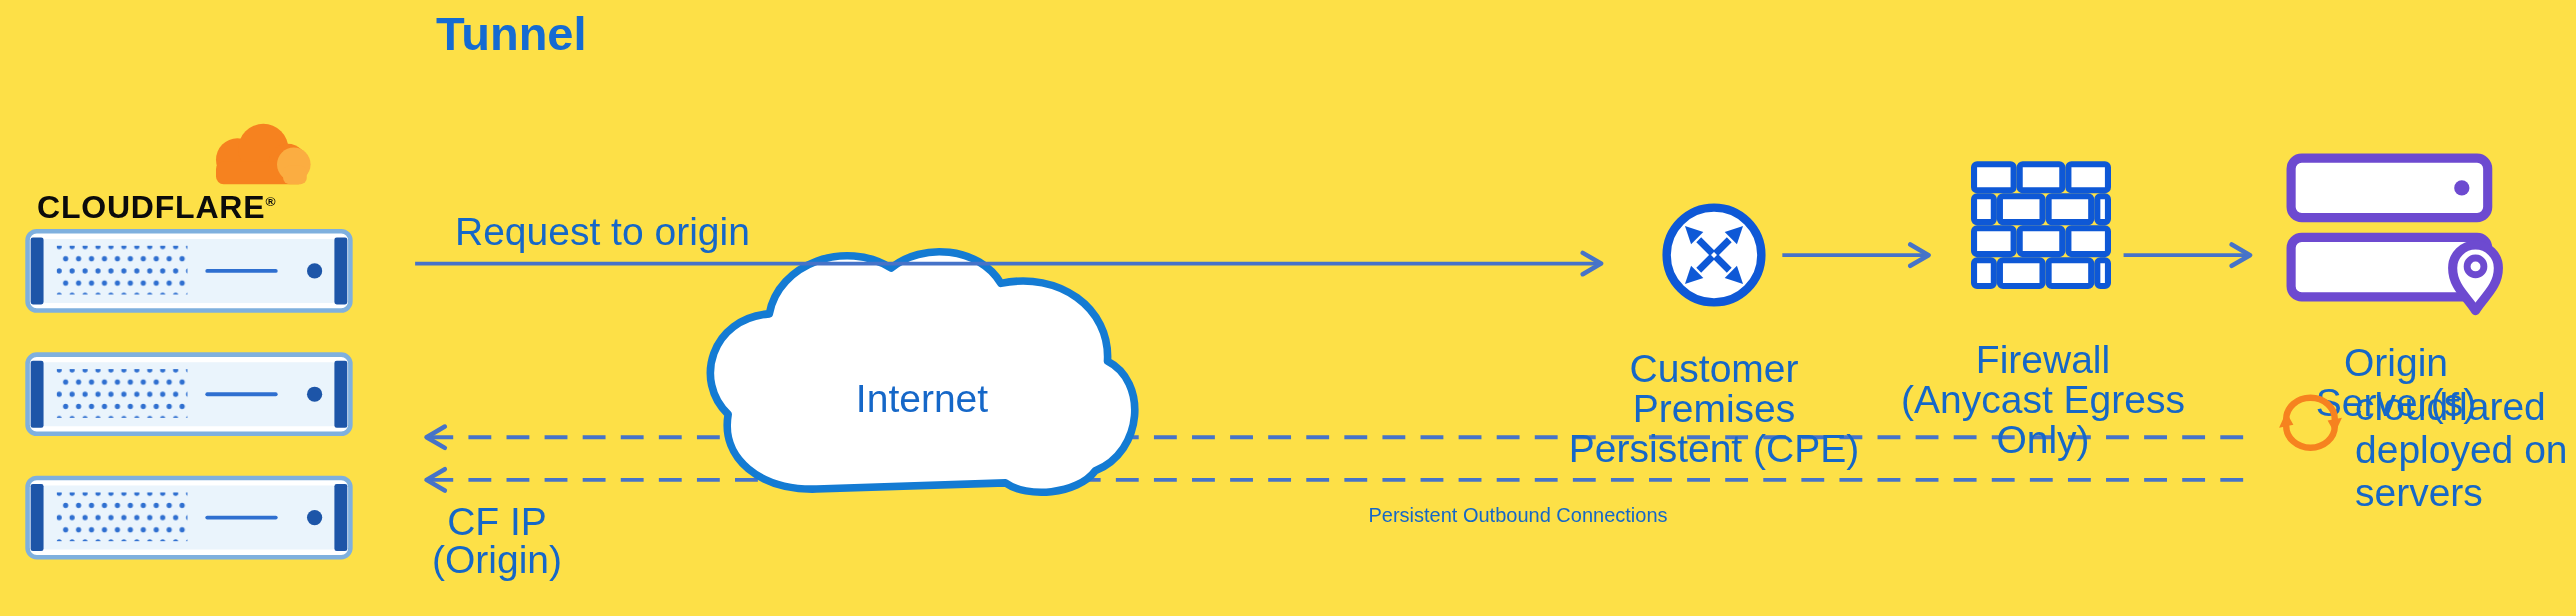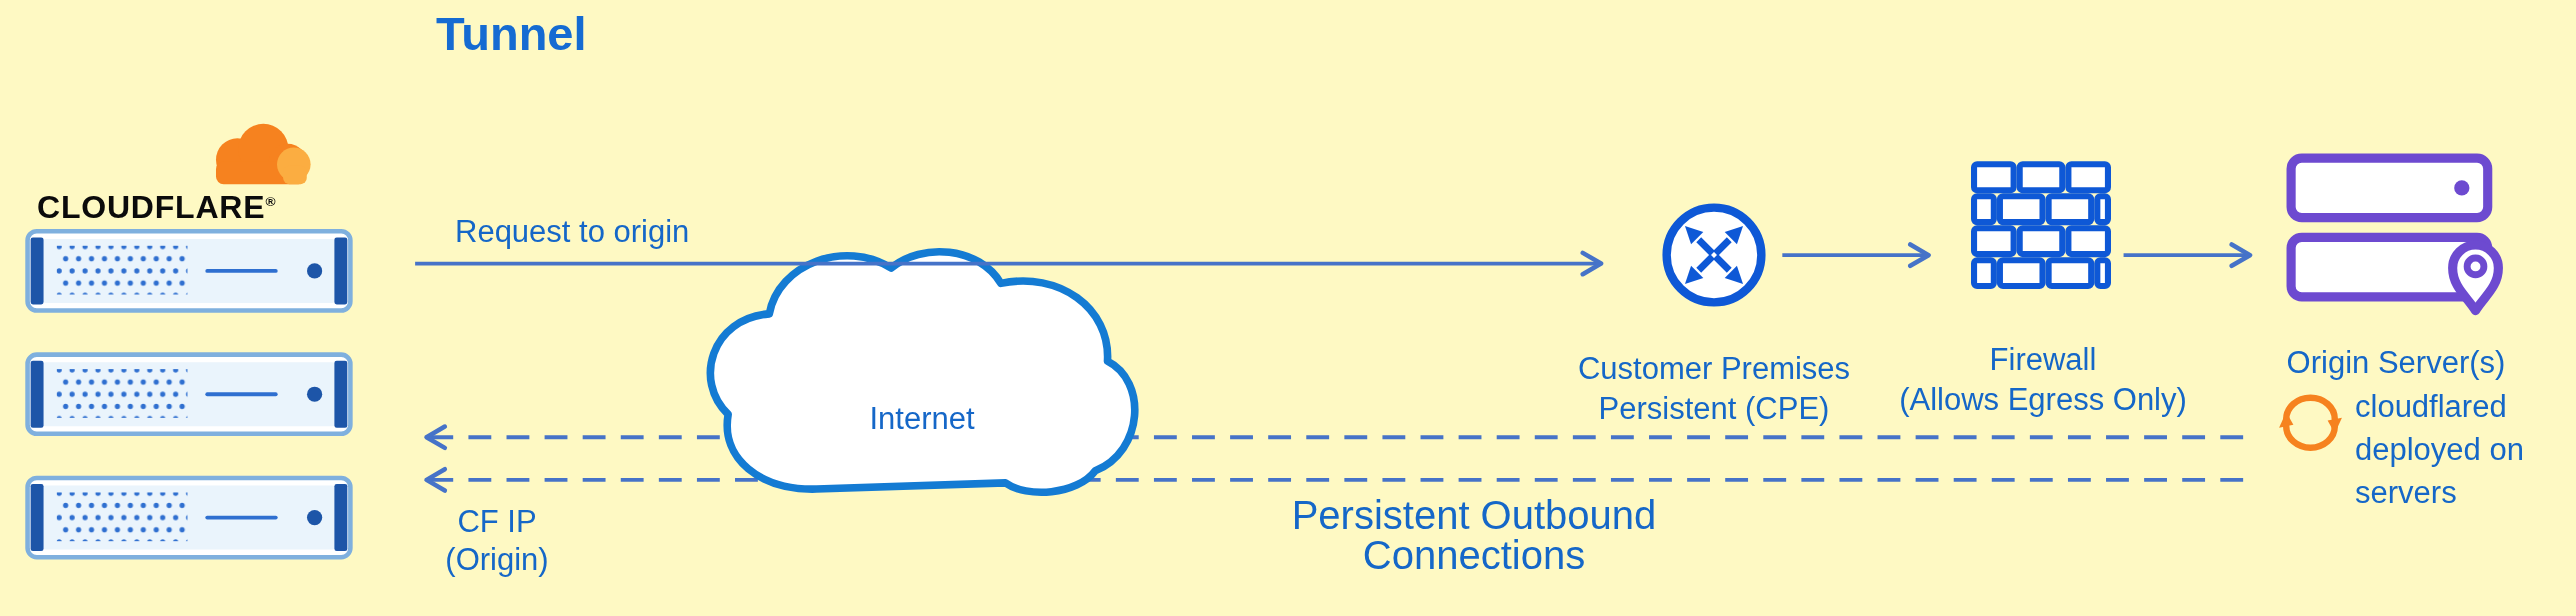--- a/index.html
+++ b/index.html
@@ -1,44 +1,44 @@
 <!DOCTYPE html>
 <html style="font-size:12.2px"><head>
 <meta charset="utf-8">
 <style>
   html,body{margin:0;padding:0;background:#ffffff;}
   .canvas{
     position:relative;
     width:2576px;height:617px;
-    background:#fef9c3;
+    background:#fde047;
     font-family:"Liberation Sans", sans-serif;
     overflow:hidden;
   }
   .abs{position:absolute;}
   .layer{position:absolute;left:0;top:0;width:2576px;height:617px;}
   .blue-text{color:#1567C8;}
   .title{
     left:436px;top:6.1px;
     font-size:47px;font-weight:600;color:#156BD2;
   }
   .brand{
     left:37px;top:189px;width:305px;
     font-size:32px;font-weight:800;color:#0b0b0b;
     letter-spacing:0.8px;white-space:nowrap;
   }
   .brand sup{font-size:13.7px;font-weight:700;}
-  .lbl{font-size:31px;line-height:40px;}
+  .lbl{font-size:39px;line-height:40px;}
   .center{text-align:center;}
   .request-lbl{left:455px;top:212px;white-space:nowrap;}
-  .internet-lbl{left:823px;top:379px;width:198px;margin-top:20px;}
+  .internet-lbl{left:823px;top:379px;width:198px;}
   .cpe-lbl{left:1545px;top:349px;width:338px;line-height:40px;}
   .firewall-lbl{left:1868px;top:340px;width:350px;line-height:40px;}
   .origin-lbl{left:2268px;top:343px;width:256px;}
   .cloudflared-lbl{left:2355px;top:385px;width:244px;line-height:43px;}
-  .persistent-lbl{left:1192px;top:495px;width:564px;font-size:40px;}
+  .persistent-lbl{left:1236px;top:495px;width:564px;font-size:20px;}
   .cfip-lbl{left:398px;top:503px;width:198px;line-height:38px;text-align:center;}
   .z2{z-index:2;}
   .z1{z-index:1;}
 </style>
 </head>
 <body>
 
 <div class="canvas">
 
   <svg class="layer z1" viewBox="0 0 3382 810" aria-hidden="true">
@@ -149,21 +149,21 @@
       <rect x="64" y="88" width="56" height="34" rx="4"></rect>
       <rect x="128" y="88" width="52" height="34" rx="4"></rect>
       <rect x="4" y="130" width="26" height="34" rx="4"></rect>
       <rect x="38" y="130" width="56" height="34" rx="4"></rect>
       <rect x="102" y="130" width="56" height="34" rx="4"></rect>
       <rect x="166" y="130" width="14" height="34" rx="4"></rect>
     </g>
   </svg>
   <div class="abs lbl blue-text firewall-lbl center z2">
     <div>Firewall</div>
-    <div>(Allows Egress Only)</div>
+    <div>(Anycast Egress Only)</div>
   </div>
 
   <svg class="abs z2" style="left:2285px;top:152px;" width="221" height="164" viewBox="0 0 290 215" aria-hidden="true">
     <rect x="8" y="8" width="258" height="78" rx="14" fill="#ffffff" stroke="#6D4AD0" stroke-width="12"></rect>
     <circle cx="232" cy="47" r="10" fill="#6D4AD0"></circle>
     <rect x="8" y="112" width="258" height="78" rx="14" fill="#ffffff" stroke="#6D4AD0" stroke-width="12"></rect>
     <g>
       <path d="M 250 208 C 239 190 220 177 220 152 A 30 30 0 1 1 280 152 C 280 177 261 190 250 208 Z" fill="#ffffff" stroke="#6D4AD0" stroke-width="12" stroke-linejoin="round"></path>
       <circle cx="250" cy="150" r="11" fill="none" stroke="#6D4AD0" stroke-width="9"></circle>
     </g>

